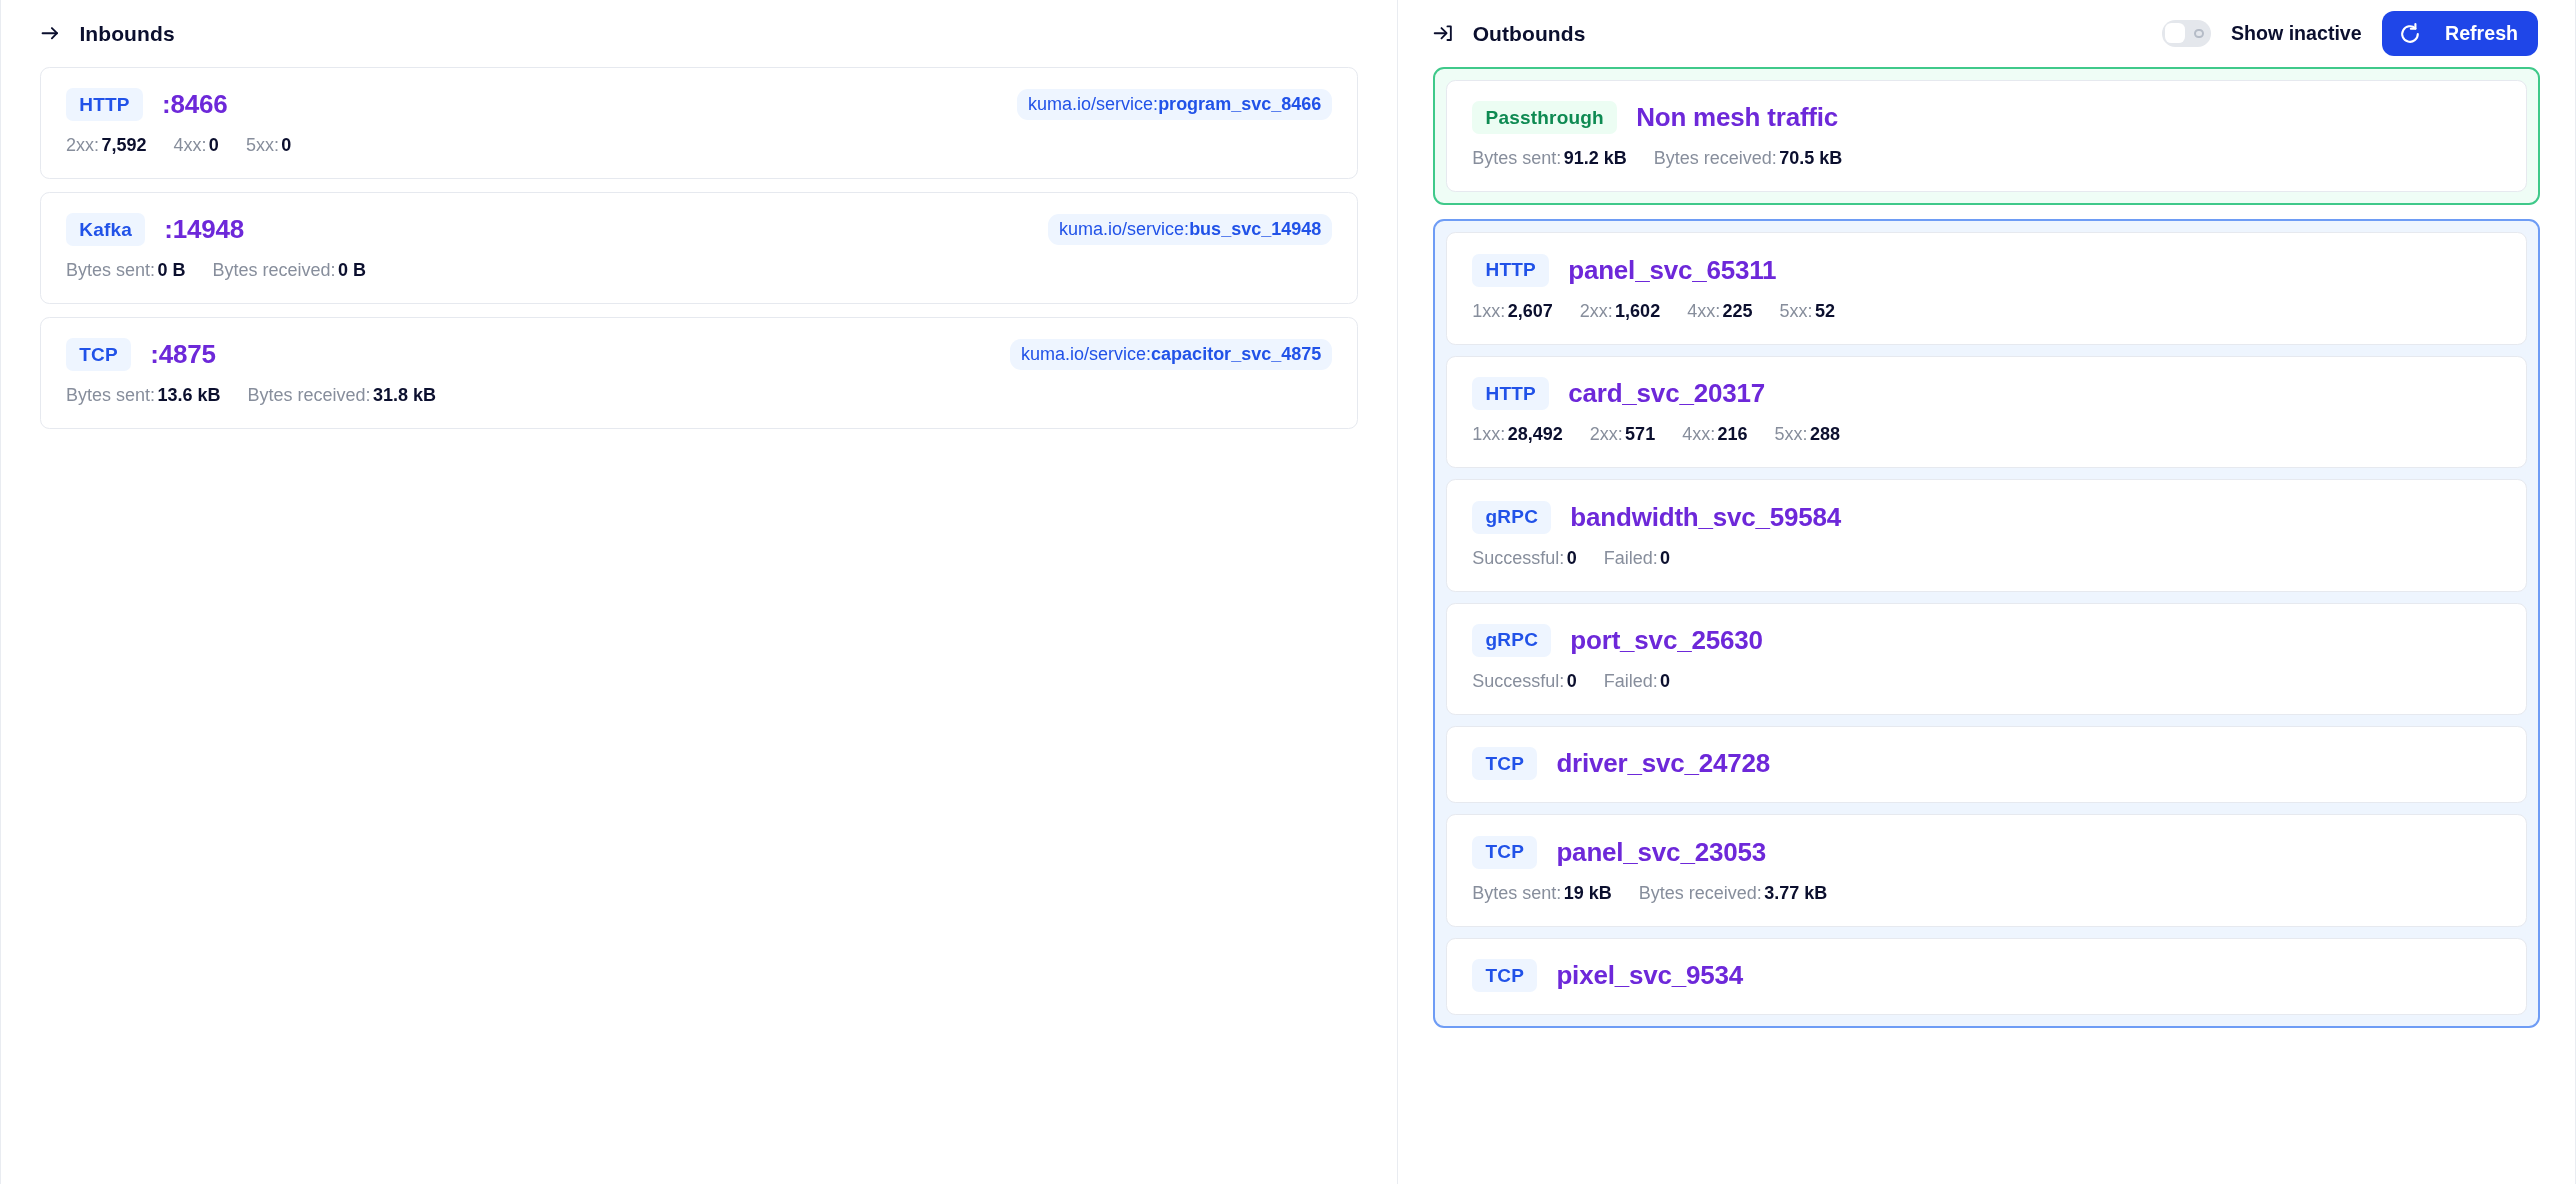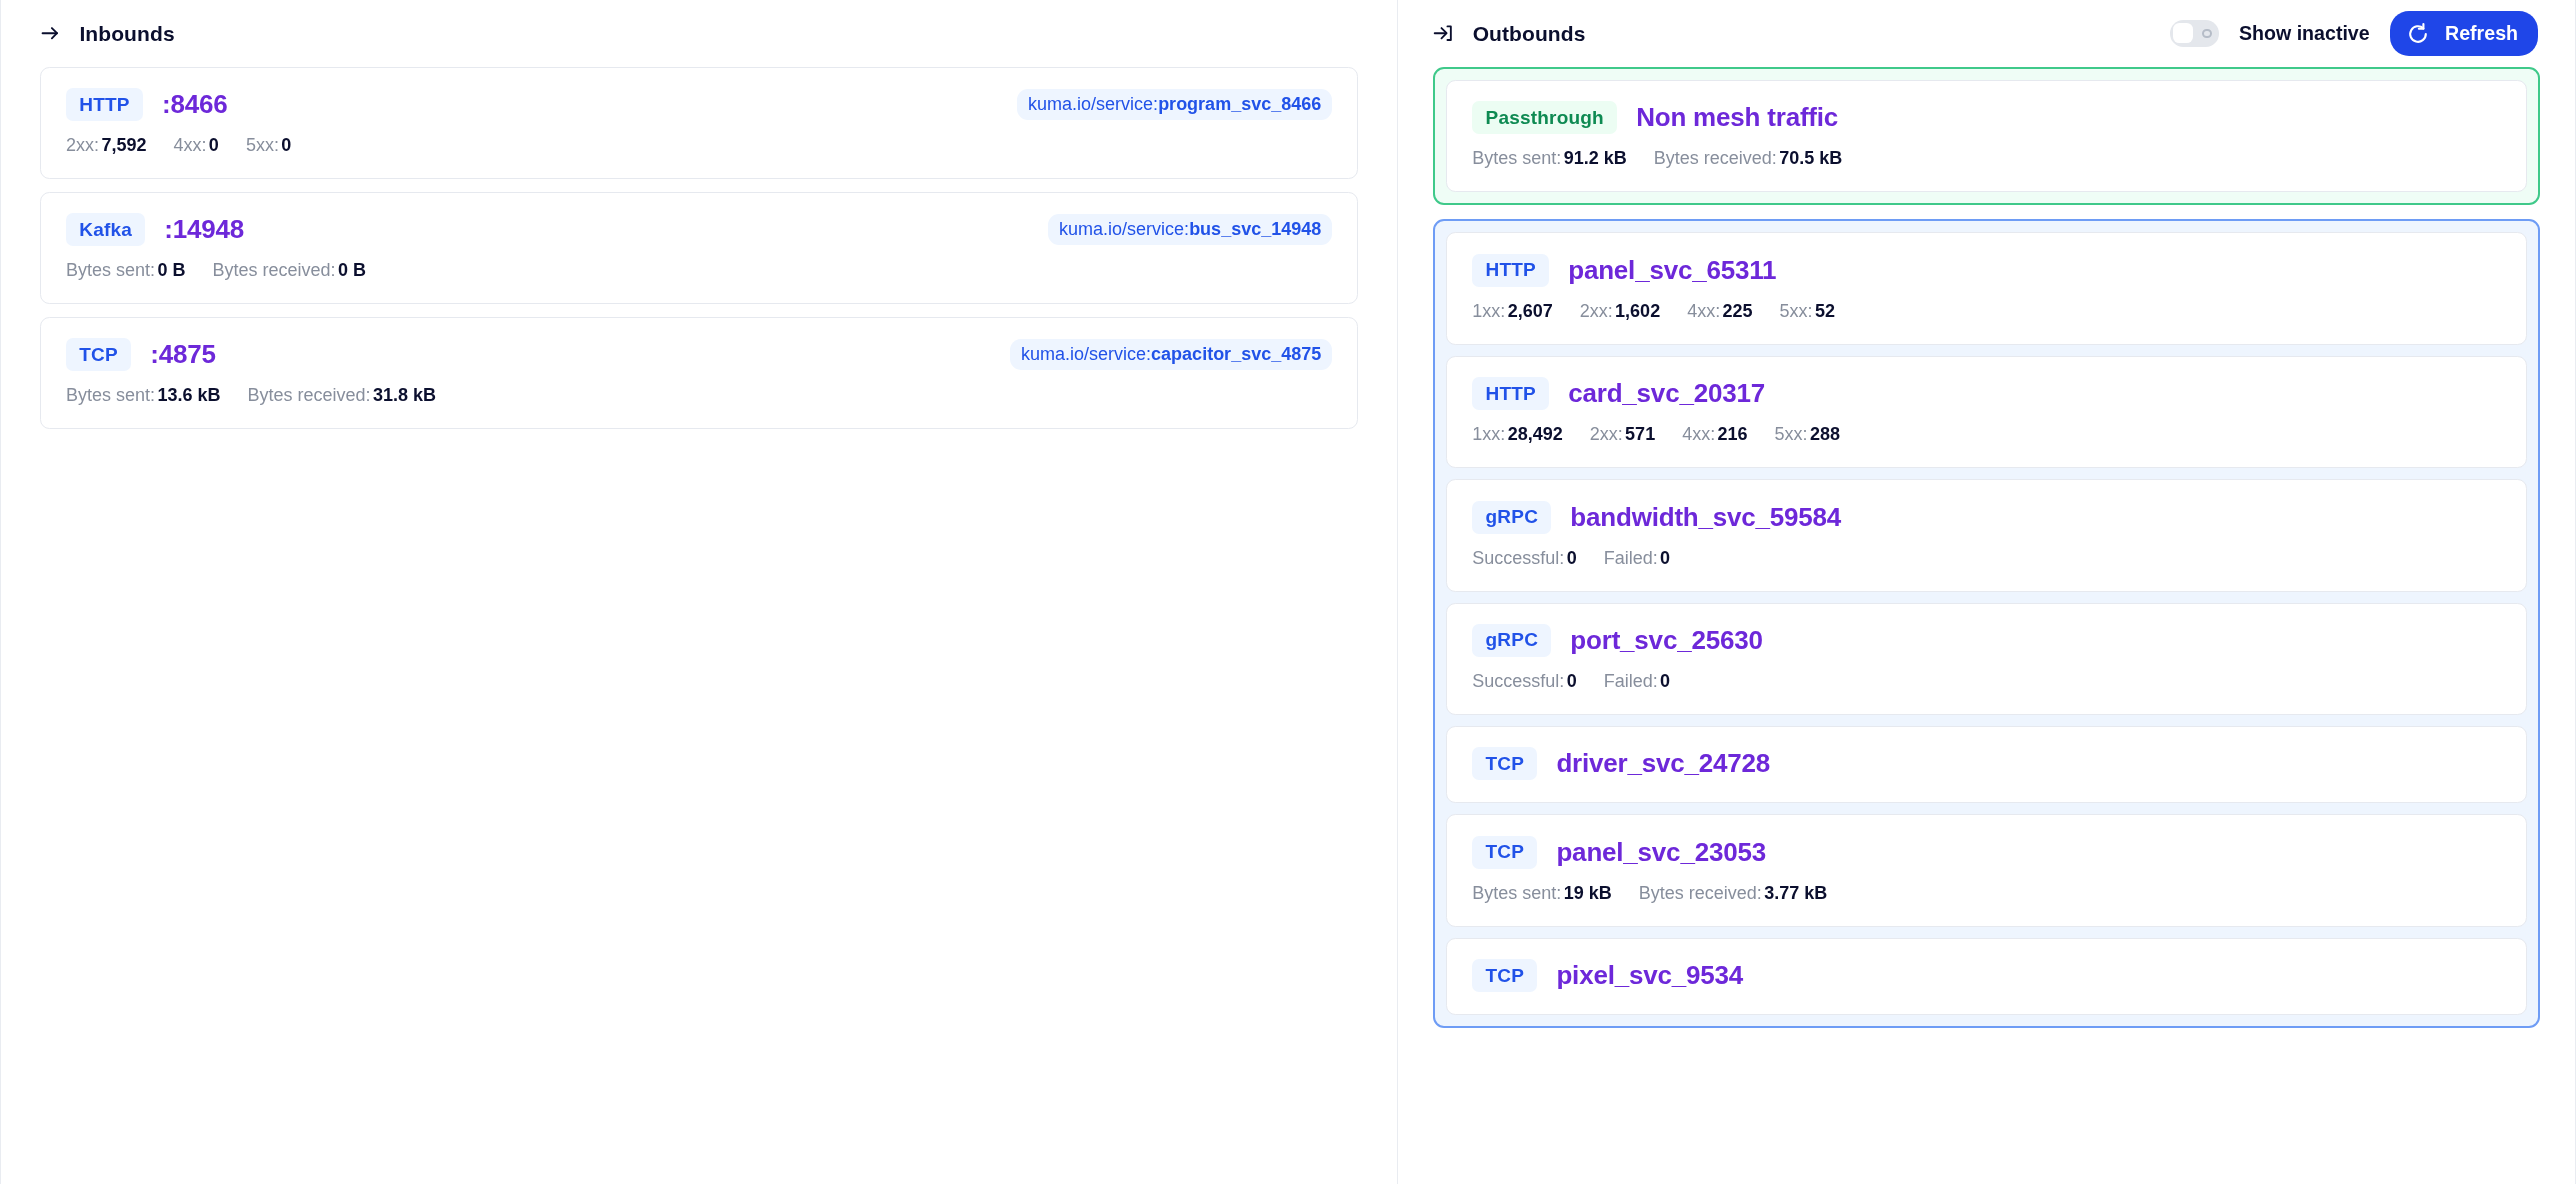--- a/index.html
+++ b/index.html
@@ -101,24 +101,24 @@
   .toggle-label {
     font-size: 19.6px;
     font-weight: 700;
     color: #0b0f2e;
     white-space: nowrap;
   }
 
   .btn-refresh {
     display: inline-flex;
     align-items: center;
-    gap: 16px;
+    gap: 24px;
     height: 45px;
     padding: 0 20.4px 0 17px;
-    border-radius: 19px;
+    border-radius: 12px;
     background: #1f46e8;
     color: #ffffff;
     font-size: 19.6px;
     font-weight: 700;
     border: none;
     cursor: pointer;
     white-space: nowrap;
     font-family: "Liberation Sans", sans-serif;
   }
 

